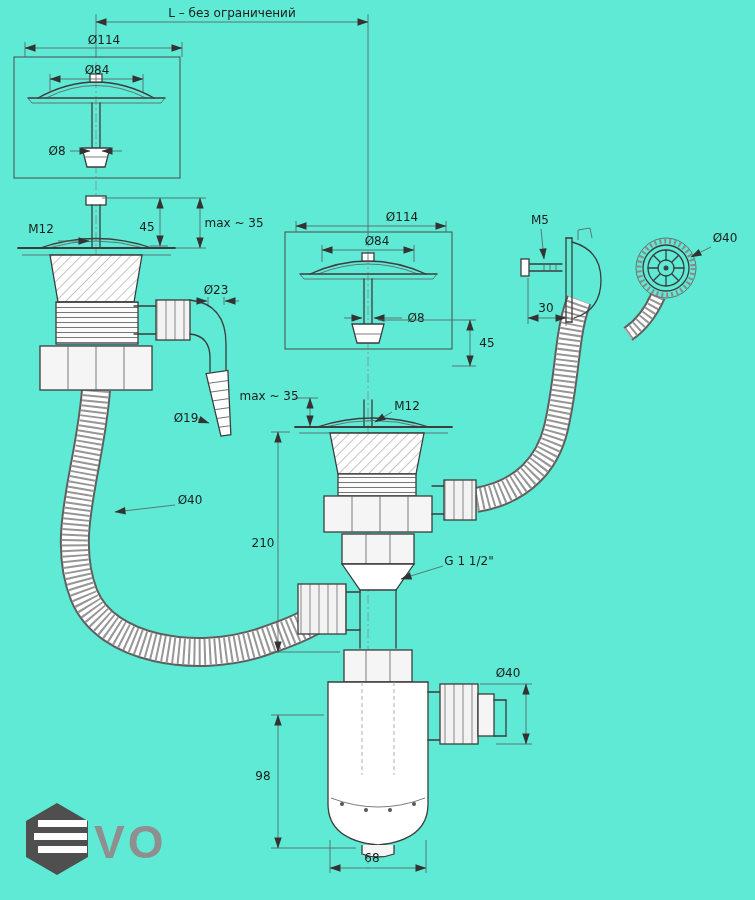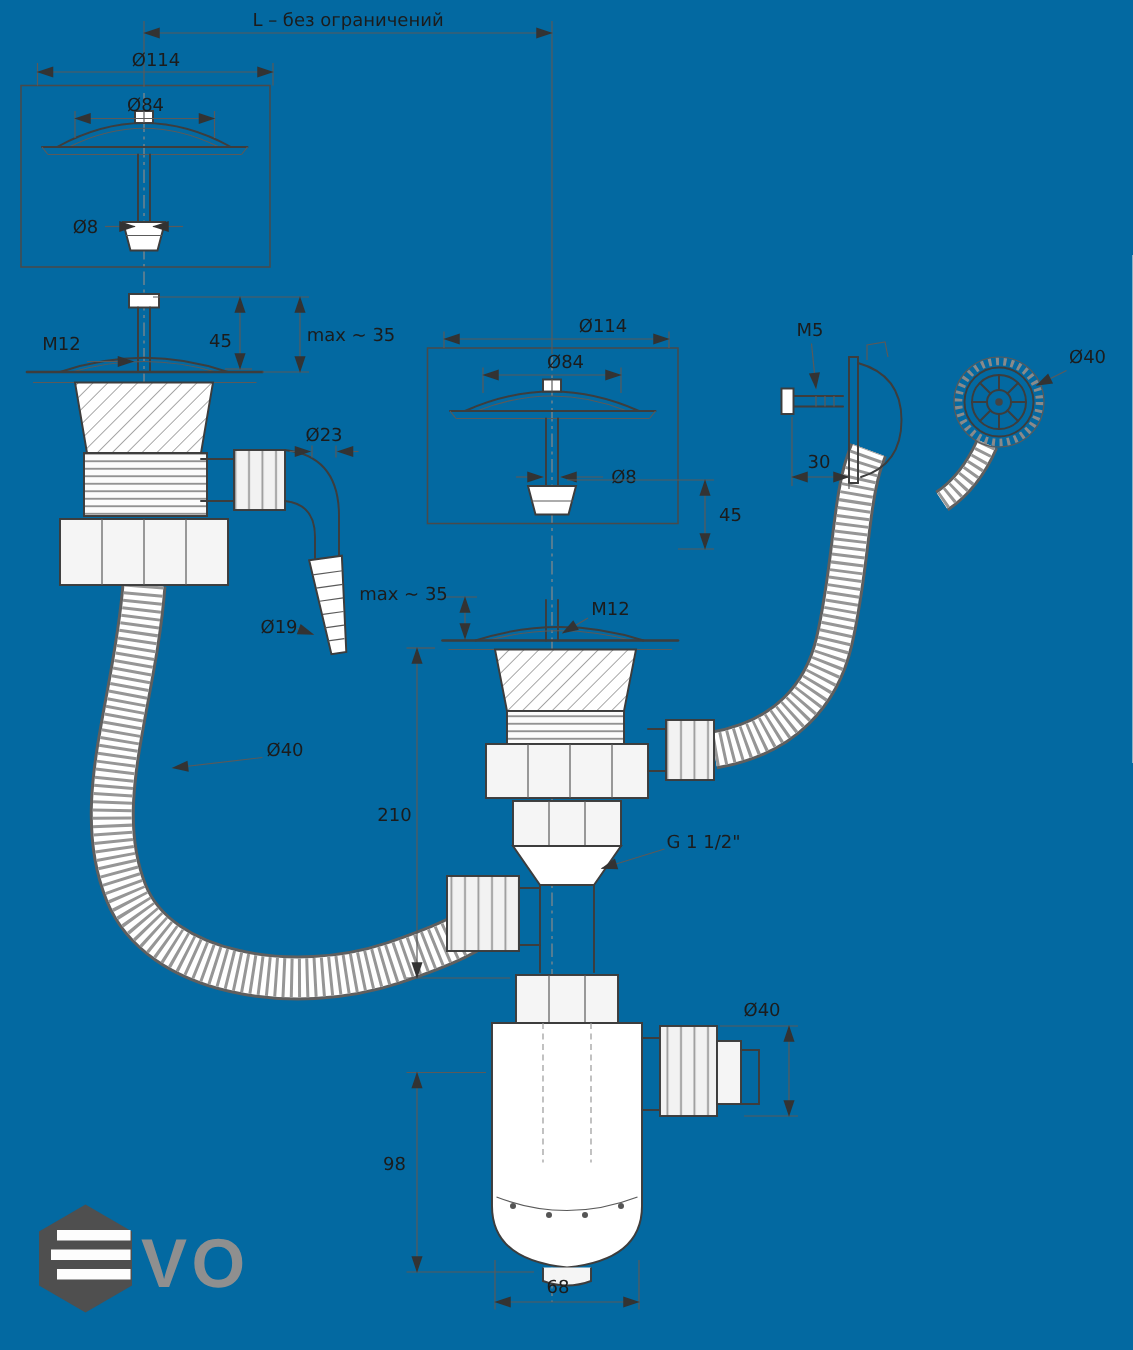--- a/index.html
+++ b/index.html
@@ -1,16 +1,16 @@
 <!DOCTYPE html>
 <html><head>
 <meta charset="utf-8">
 <style>
   html,body{margin:0;padding:0;background:#e9e9e9;}
-  .stage{position:relative;width:755px;height:900px;background:#0369a1;overflow:hidden;
+  .stage{position:relative;width:755px;height:900px;background:#5eead4;overflow:hidden;
          font-family:"DejaVu Sans", sans-serif;}
   svg{position:absolute;inset:0;}
   
   .ln{stroke:#3d3d3d;stroke-width:1.3;fill:none;stroke-linecap:round;}
   .lt{stroke:#3d3d3d;stroke-width:1.8;fill:none;stroke-linecap:round;}
   .tn{stroke:#5a5a5a;stroke-width:0.8;fill:none;}
   .ax{stroke:#8a8a8a;stroke-width:0.8;fill:none;stroke-dasharray:9 3 2 3;}
   .box{stroke:#4a4a4a;stroke-width:1;fill:none;}
   .part{fill:#f5f5f5;stroke:#3d3d3d;stroke-width:1.3;}
   .partw{fill:#ffffff;stroke:#3d3d3d;stroke-width:1.3;}

